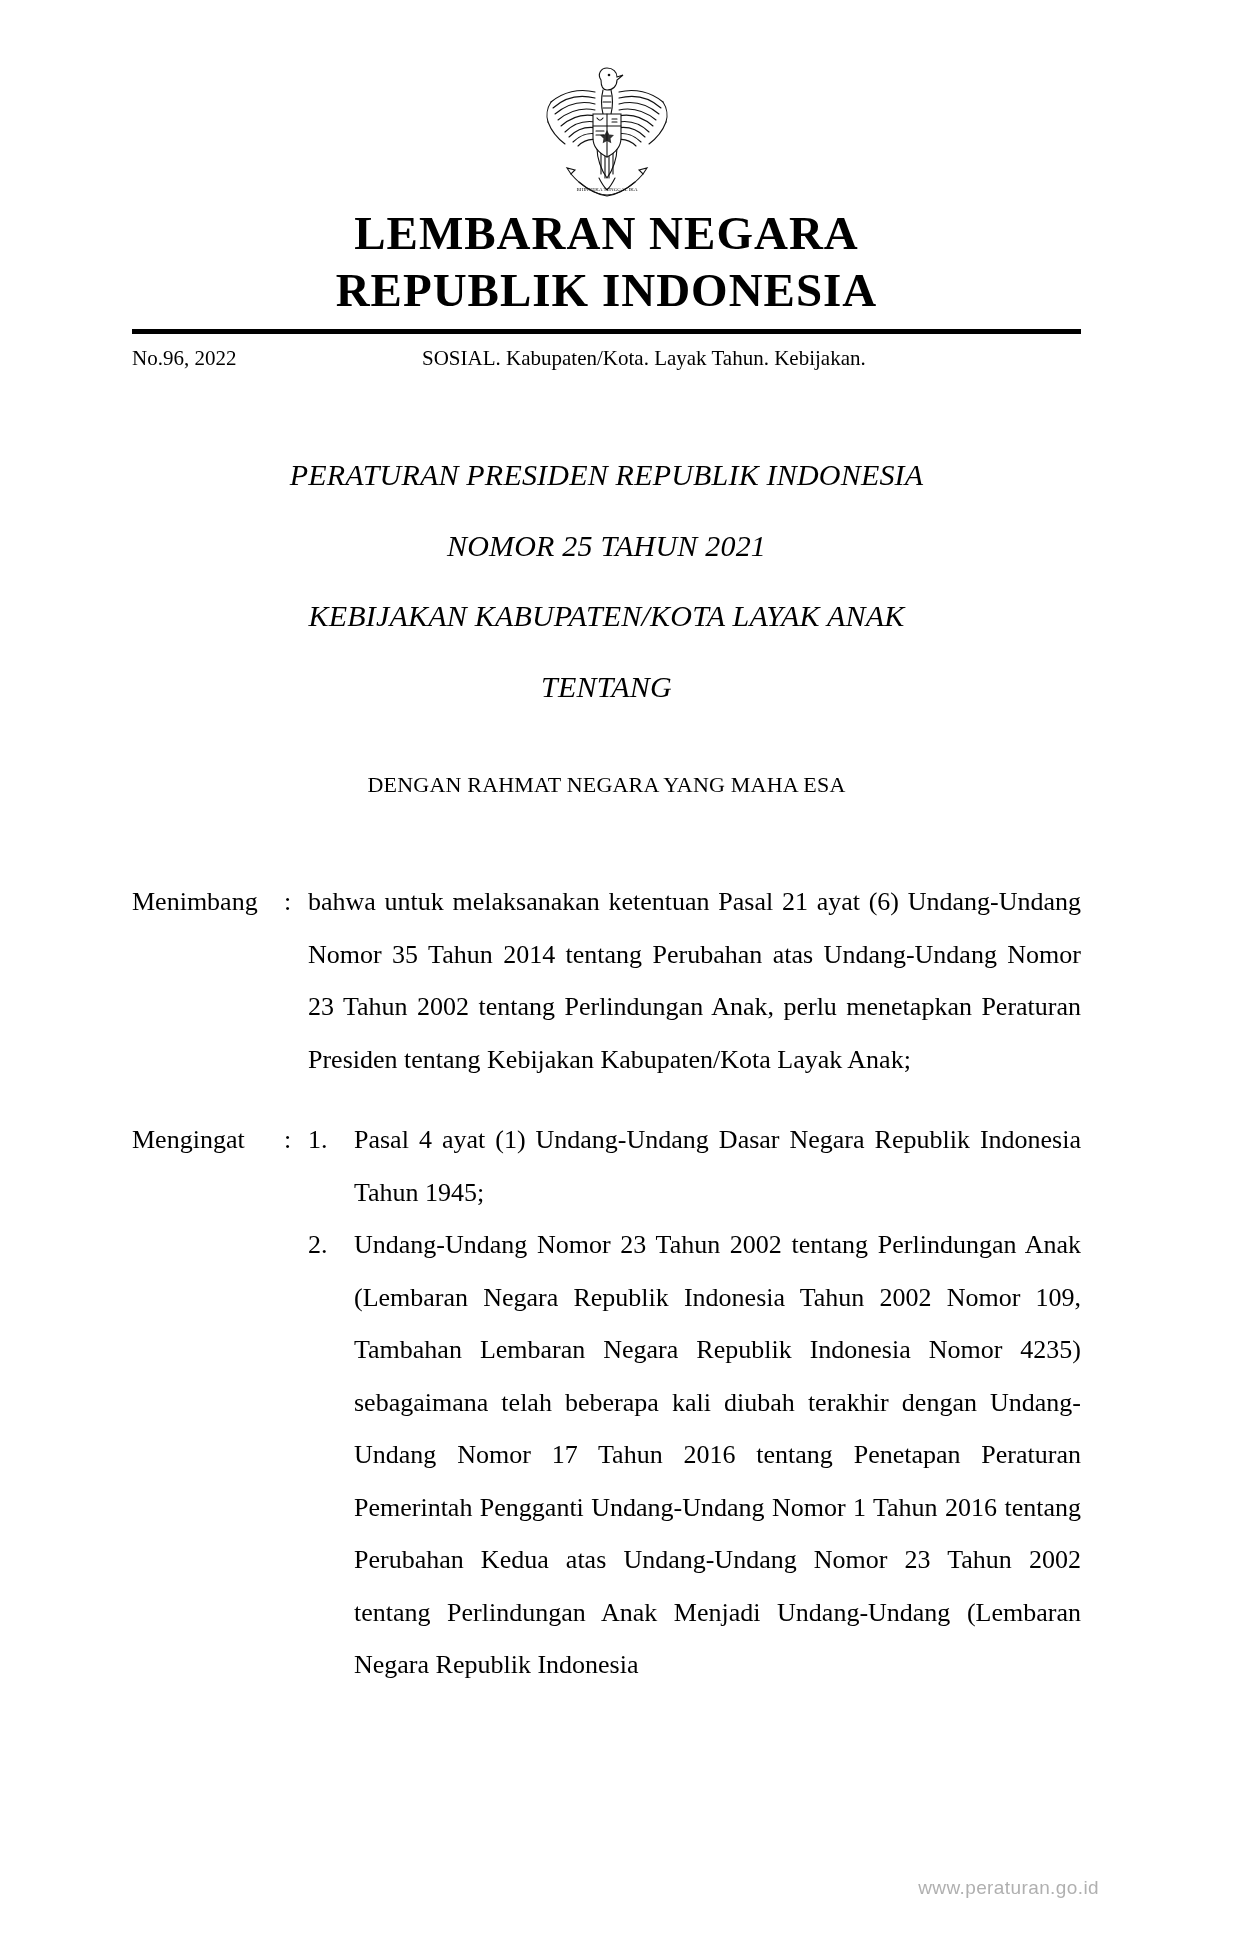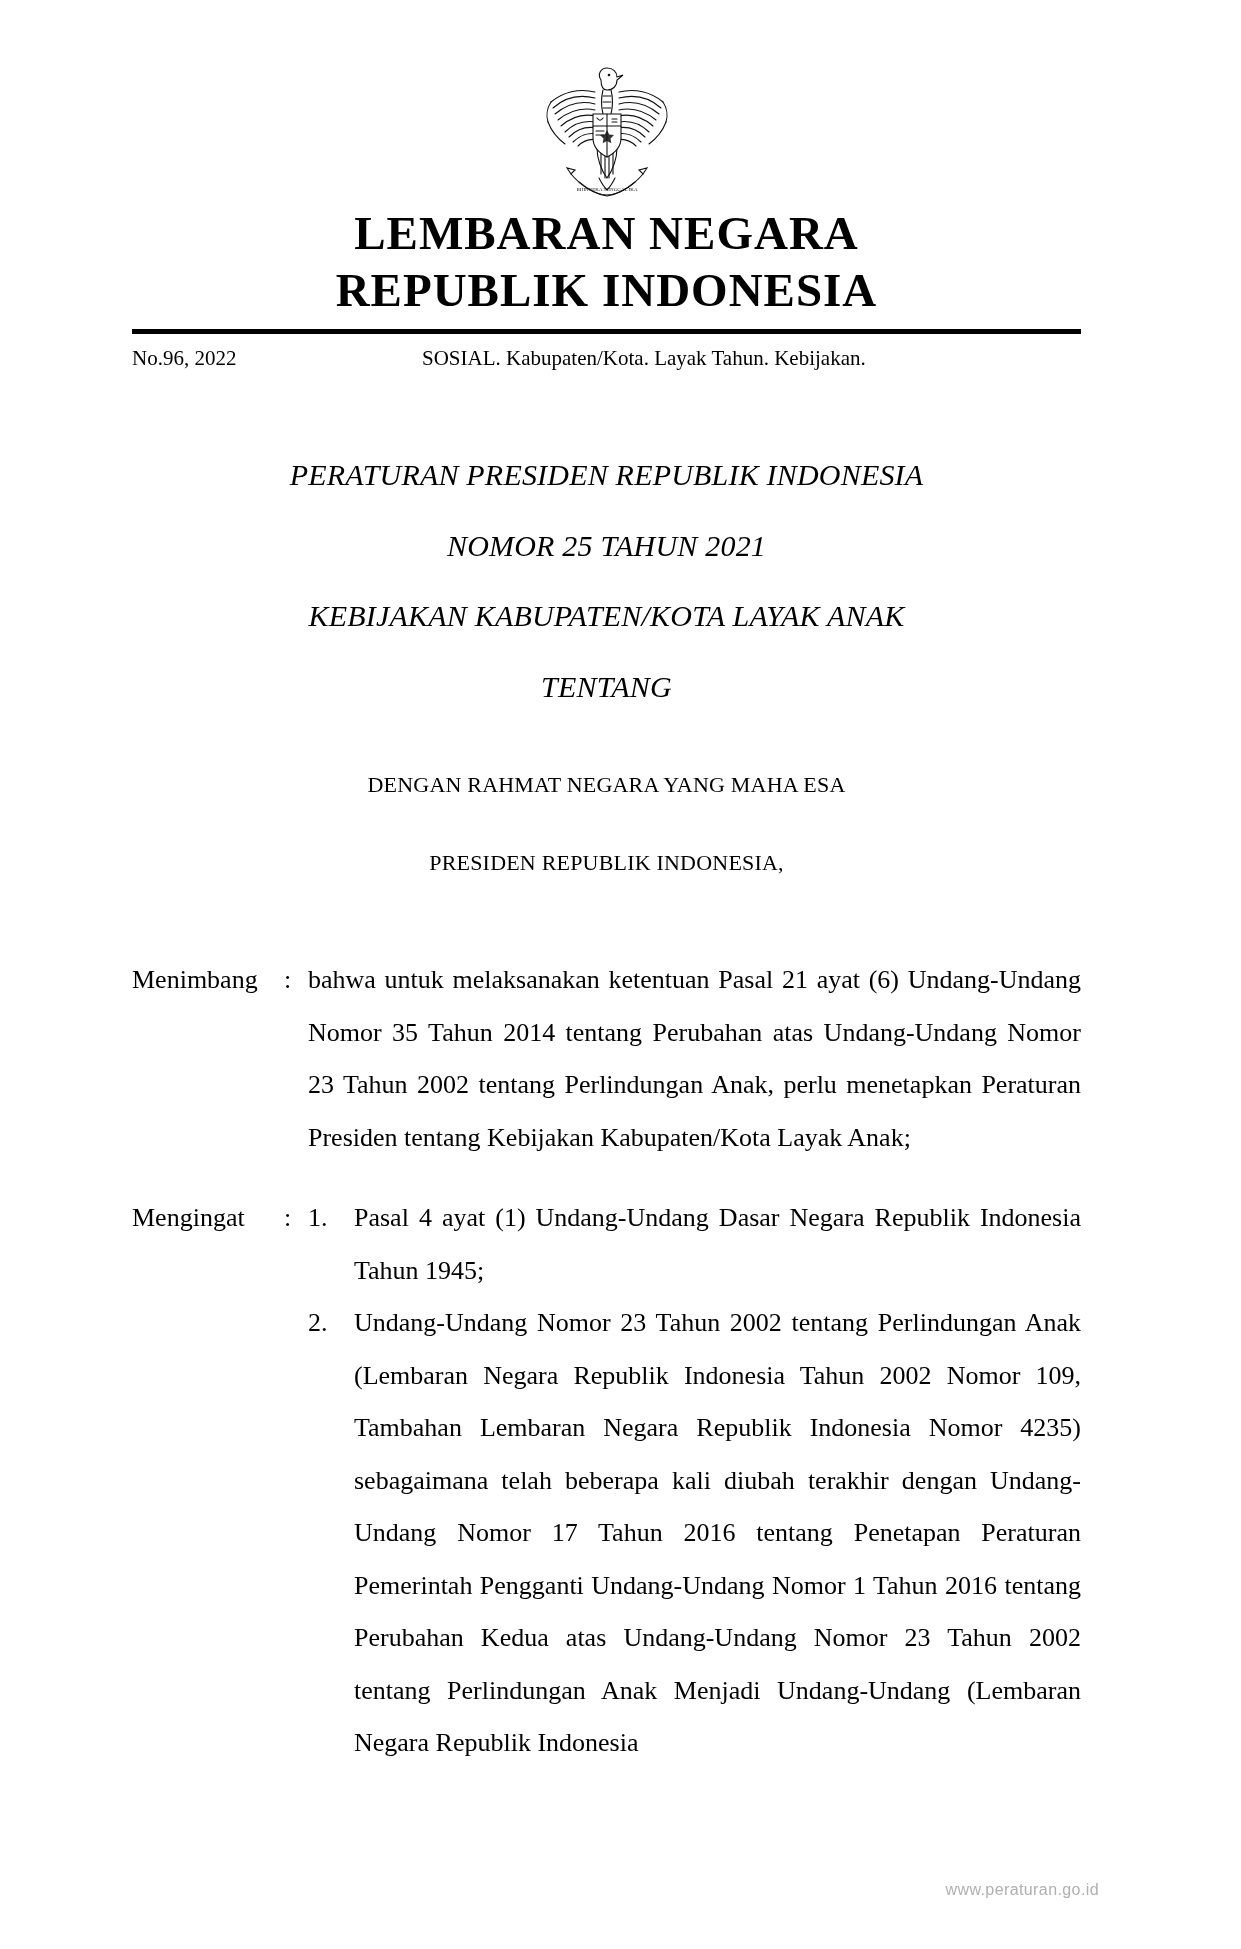--- a/index.html
+++ b/index.html
@@ -141,21 +141,21 @@
     text-align: justify;
     text-align-last: left;
   }
 
   
   .watermark {
     position: absolute;
     right: 142px;
     bottom: 50px;
     font-family: "Liberation Sans", "DejaVu Sans", sans-serif;
-    font-size: 16px;
+    font-size: 19px;
     color: #b0b0b0;
     letter-spacing: 0.4px;
     white-space: nowrap;
   }
 </style>
 </head>
 <body>
 
 <div class="page">
 
@@ -238,21 +238,20 @@
 
     <div class="title-block">
       <span class="ttl">PERATURAN PRESIDEN REPUBLIK INDONESIA</span>
       <span class="ttl">NOMOR 25 TAHUN 2021</span>
       <span class="ttl">KEBIJAKAN KABUPATEN/KOTA LAYAK ANAK</span>
       <span class="ttl">TENTANG</span>
     </div>
 
     <div class="blessing">DENGAN RAHMAT NEGARA YANG MAHA ESA</div>
 
-    <div class="signatory">PRESIDEN REPUBLIK INDONESIA,</div>
 
     <div class="clauses">
 
       <div class="clause-row">
         <div class="clause-label">Menimbang</div>
         <div class="clause-colon">:</div>
         <div class="clause-body">bahwa untuk melaksanakan ketentuan Pasal 21 ayat (6) Undang-Undang Nomor 35 Tahun 2014 tentang Perubahan atas Undang-Undang Nomor 23 Tahun 2002 tentang Perlindungan Anak, perlu menetapkan Peraturan Presiden tentang Kebijakan Kabupaten/Kota Layak Anak;</div>
       </div>
 
       <div class="clause-row">

